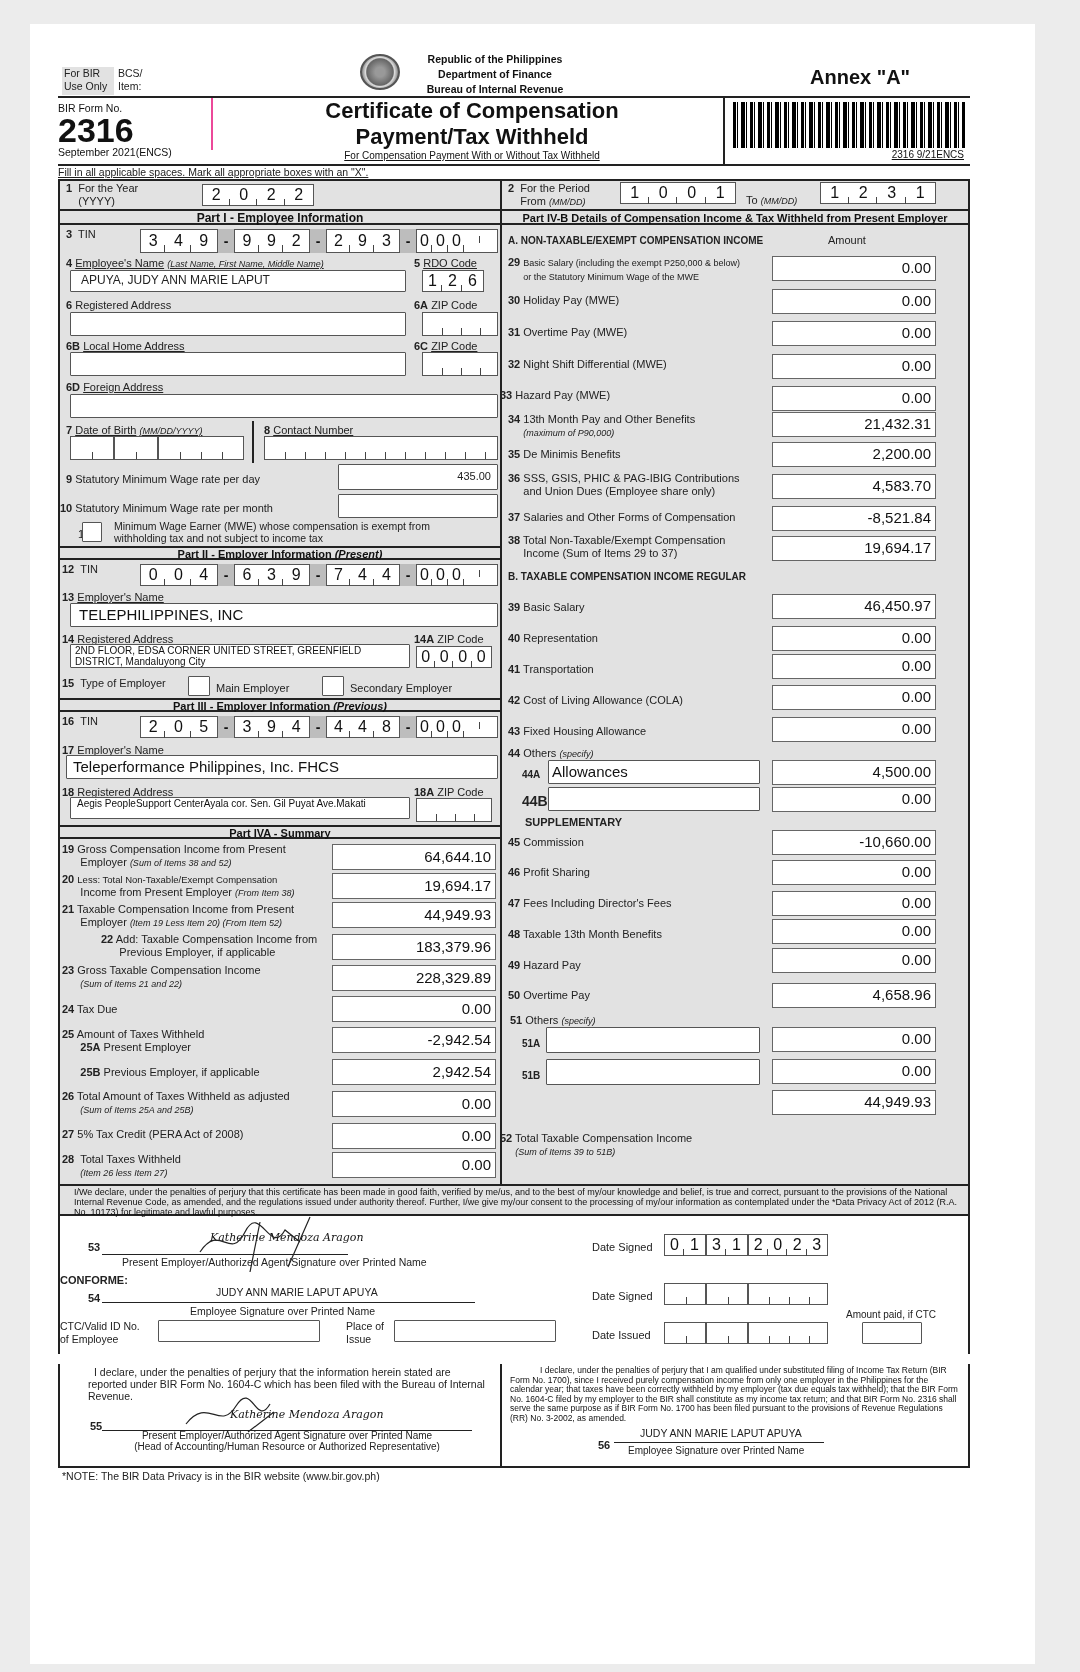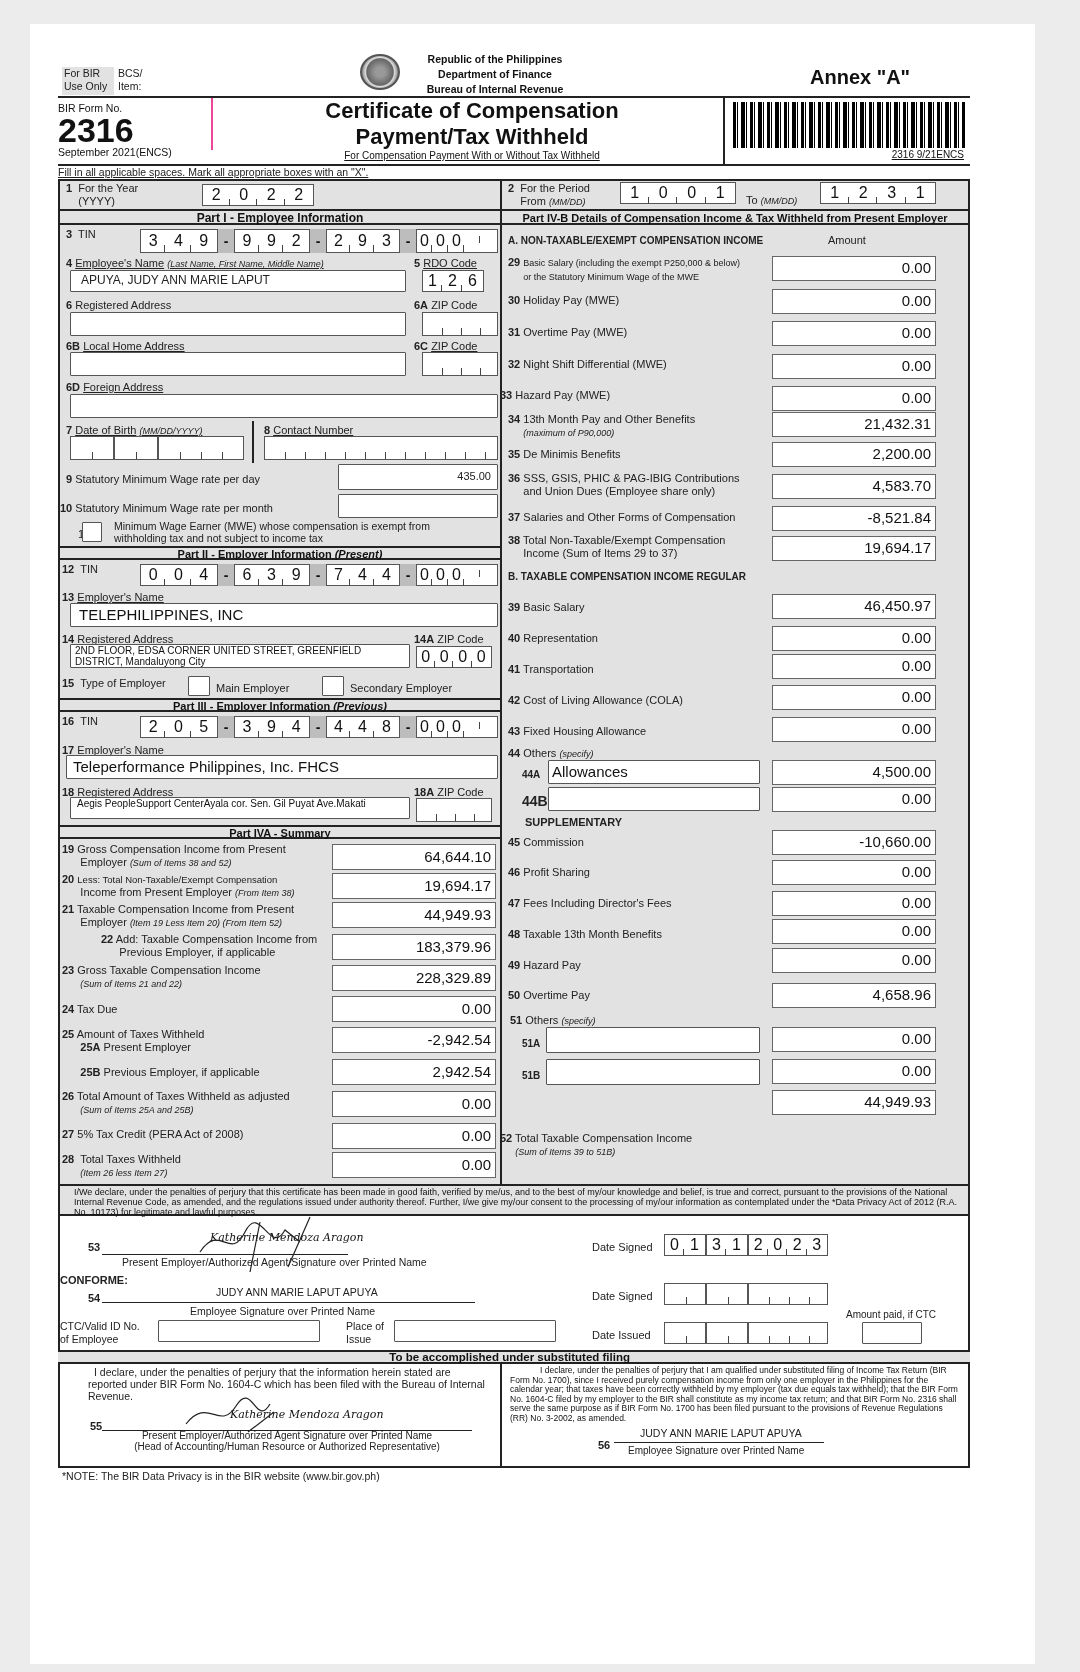--- a/index.html
+++ b/index.html
@@ -474,21 +474,20 @@
     </div>
   <div class="tick-box" style="left:676px;top:1298px;width:42px;height:22px;">
       <i style="left:21px"></i>
     </div>
   <div class="tick-box" style="left:718px;top:1298px;width:80px;height:22px;">
       <i style="left:20px"></i>
       <i style="left:40px"></i>
       <i style="left:60px"></i>
     </div>
 
-  <div class="abs gray" style="left:28px;top:1326px;width:912px;height:14px;border-top:2px solid #222;border-bottom:2px solid #222;text-align:right;padding-right:340px;font-weight:bold;font-size:11.5px;line-height:11px;">To be accomplished under substituted filing</div>
   <div class="abs" style="left:28px;top:1340px;width:912px;height:104px;border:2px solid #222;border-top:none;"></div>
   <div class="abs" style="left:470px;top:1340px;width:2px;height:104px;background:#222;"></div>
 
   <div class="abs lbl" style="left:58px;top:1342px;width:400px;font-size:10.5px;line-height:12px;text-indent:6px;">I declare, under the penalties of perjury that the information herein stated are reported under BIR Form No. 1604-C which has been filed with the Bureau of Internal Revenue.</div>
   <div class="abs sig" style="left:200px;top:1384px;">Katherine Mendoza Aragon</div>
   <svg class="abs" style="left:148px;top:1360px;" width="150" height="50">
       <path d="M8 40 C30 12,42 48,58 22 S78 44,92 20 M96 28 L70 48" stroke="#222" fill="none" stroke-width="1.2"></path>
     </svg>
   <div class="abs lbl" style="left:60px;top:1396px;font-weight:bold;">55</div>
   <div class="abs" style="left:72px;top:1406px;width:370px;height:1px;background:#222;"></div>

